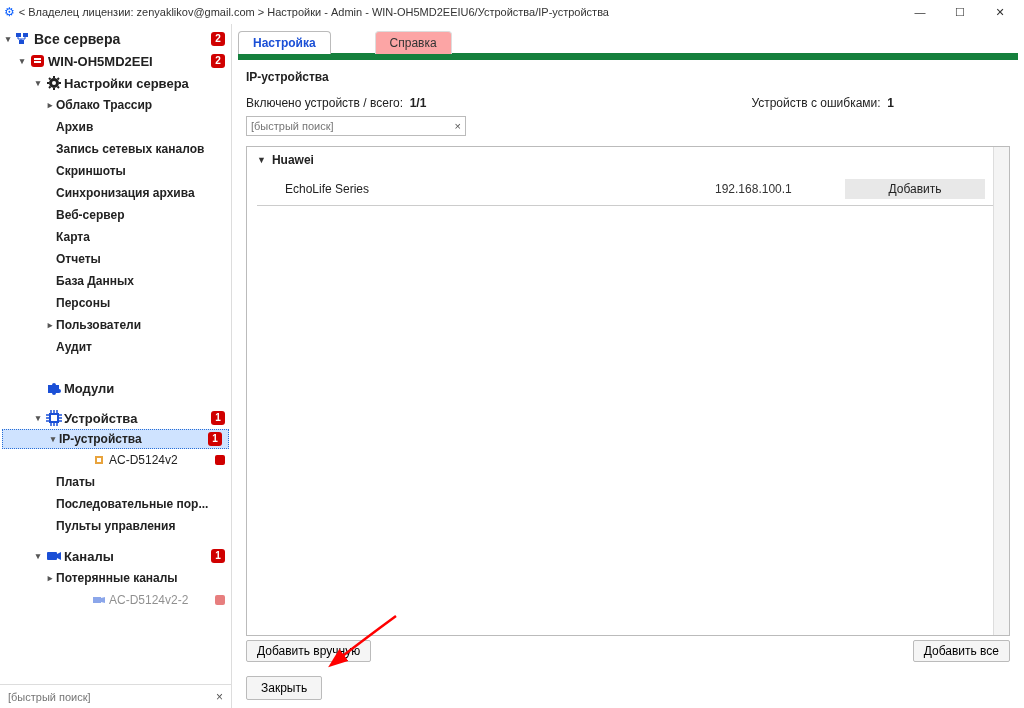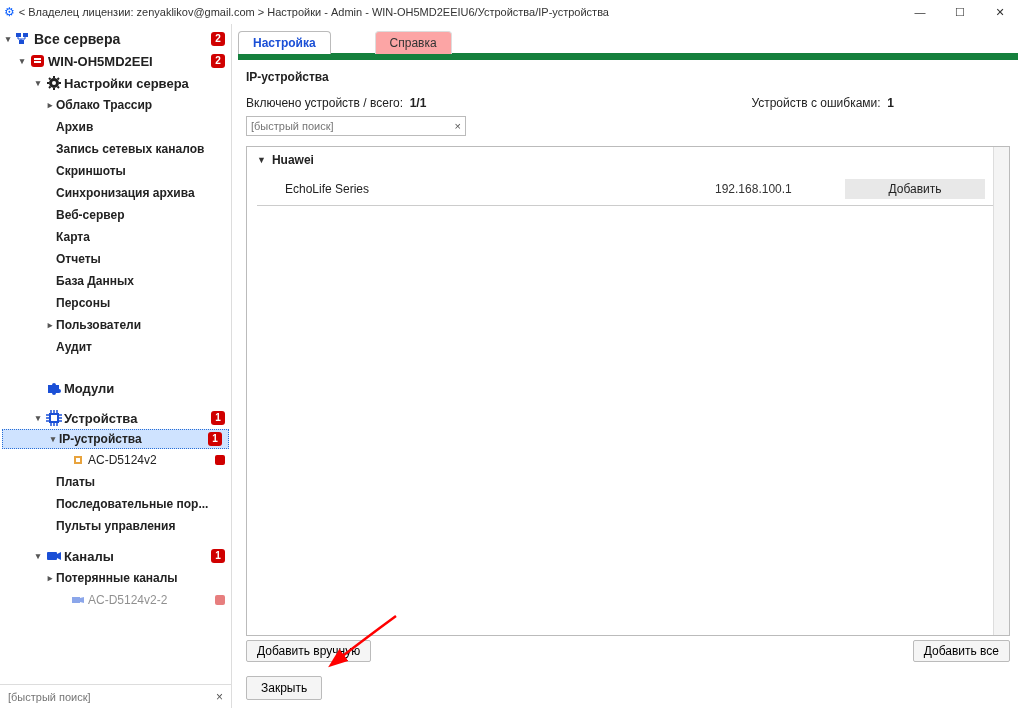--- a/index.html
+++ b/index.html
@@ -25,21 +25,21 @@
   .node .icon { width: 20px; display: inline-flex; align-items: center; justify-content: center; }
   .node .label { flex: 1; overflow: hidden; text-overflow: ellipsis; color: #222; }
   .badge { background: #d00000; color: #fff; border-radius: 3px; min-width: 14px; height: 14px; font-size: 10px; line-height: 14px; text-align: center; padding: 0 3px; margin-left: 4px; font-weight: bold;}
   .badge-dot { width: 10px; height: 10px; border-radius: 2px; background: #d00000; display: inline-block; margin-left: 4px;}
 
   .l0 { padding-left: 2px; font-size: 14px; font-weight: bold; }
   .l1 { padding-left: 16px; font-size: 13px; font-weight: bold; }
   .l2 { padding-left: 32px; font-size: 13px; font-weight: bold; }
   .l3 { padding-left: 44px; font-size: 12px; font-weight: bold; }
   .l3b { padding-left: 44px; font-size: 12px; font-weight: bold; }
-  .l4 { padding-left: 56px; font-size: 12px; font-weight: normal; }
+  .l4 { padding-left: 77px; font-size: 12px; font-weight: normal; }
 
   .selected { background: #cfe3ff; border: 1px dotted #2a6fd6; margin: 0 2px; height: 20px;}
 
   
   .content { flex: 1; display: flex; flex-direction: column; min-width: 0; }
   .tabs-wrap { padding: 6px 6px 0 6px; }
   .tabs { display: flex; border-bottom: 7px solid #15803d; }
   .tab { padding: 4px 14px; font-size: 12px; border: 1px solid transparent; border-bottom: none; position: relative; top: 1px; border-radius: 4px 4px 0 0; color: #333;}
   .tab.active { border-color: #bbb; background: #fff; color: #1a4fd6; font-weight: bold;}
   .tab.inactive { background: #fca5a5; border-color: #ddd; margin-left: 44px; }

